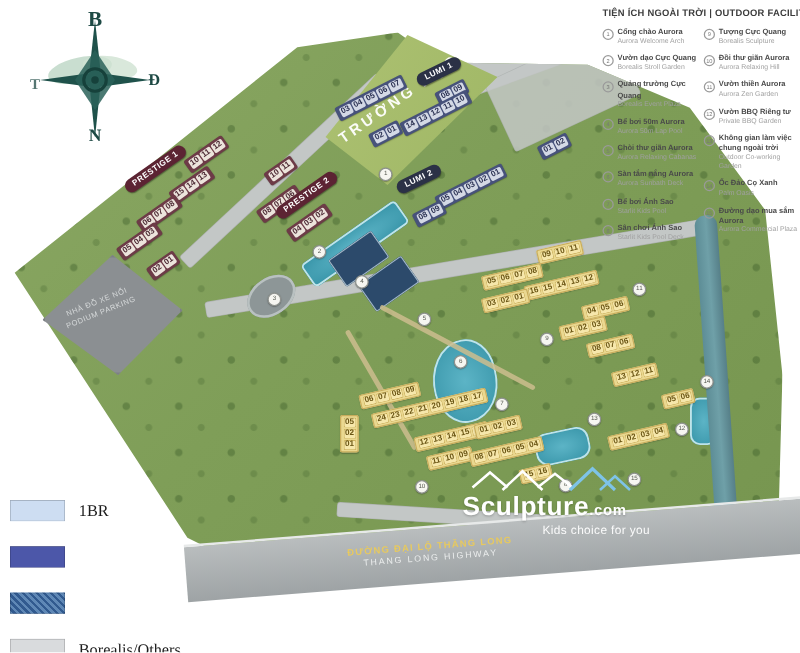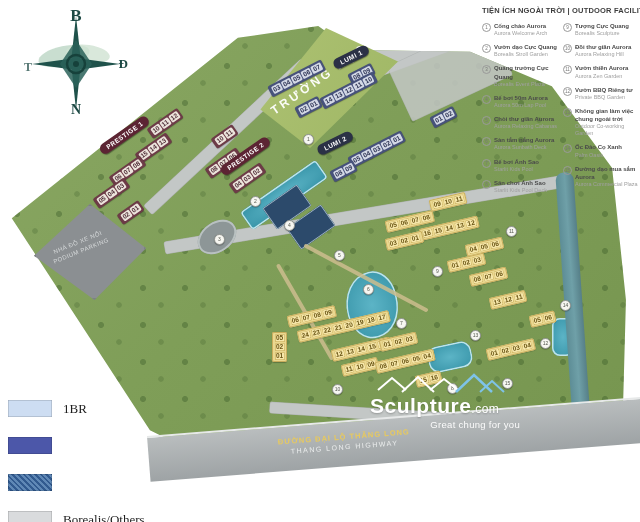--- a/index.html
+++ b/index.html
@@ -93,21 +93,21 @@
   #legend{position:absolute;left:8px;top:400px;display:flex;flex-direction:column;gap:20px;}
   .leg-row{display:flex;align-items:center;gap:11px;}
   .leg-swatch{width:44px;height:17px;box-shadow:inset 0 0 0 .5px rgba(0,0,0,.25);}
   .leg-swatch.textured{background-image:repeating-linear-gradient(45deg,rgba(255,255,255,.18) 0 2px,rgba(0,0,40,.18) 2px 4px);}
   .leg-label{font-family:"Liberation Serif",serif;font-size:13px;color:#1c1c1c;}
 
   
   #watermark{position:absolute;left:370px;top:372px;width:150px;color:#fff;}
   #wm-roofs{display:block;margin-left:6px;}
   #wm-brand{font-size:21px;font-weight:bold;text-shadow:0 1px 2px rgba(0,0,0,.25);letter-spacing:.5px;}
-  #wm-brand .tld{font-size:12px;font-weight:normal;}
+  #wm-brand .tld{font-size:12px;font-weight:bold;}
   #wm-tagline{font-size:9.5px;text-align:right;margin-top:1px;opacity:.95;letter-spacing:.3px;}
 </style>
 </head>
 <body>
 
 <div id="canvas">
 
   <div id="site">
 
     <div class="road" style="left:140px;top:182px;width:215px;height:12px;transform:rotate(-43deg);"></div>
@@ -497,16 +497,16 @@
 
   <div id="watermark">
     <svg id="wm-roofs" width="130" height="22" viewBox="0 0 130 22">
       <polyline points="2,18 16,6 30,18" fill="none" stroke="#ffffff" stroke-width="2"></polyline>
       <polyline points="26,20 42,5 58,20" fill="none" stroke="#ffffff" stroke-width="2"></polyline>
       <polyline points="54,18 68,7 82,18" fill="none" stroke="#ffffff" stroke-width="2"></polyline>
       <polyline points="80,20 98,3 116,20" fill="none" stroke="#7ec3e8" stroke-width="2.5"></polyline>
       <polyline points="104,20 116,9 128,20" fill="none" stroke="#7ec3e8" stroke-width="2"></polyline>
     </svg>
     <div id="wm-brand"><span>Sculpture</span><span class="tld">.com</span></div>
-    <div id="wm-tagline">Great chung for you</div>
+    <div id="wm-tagline">Kids choice for you</div>
   </div>
 
 </div>
 
 </body></html>

